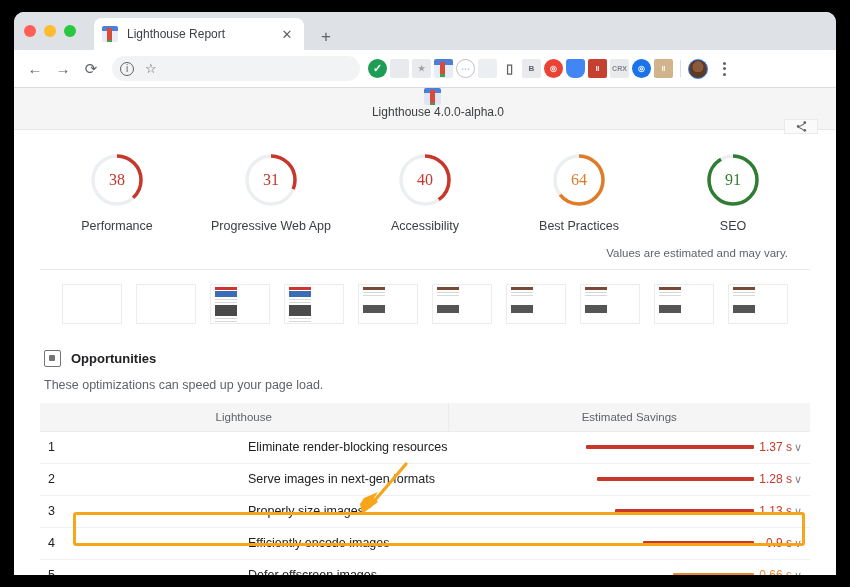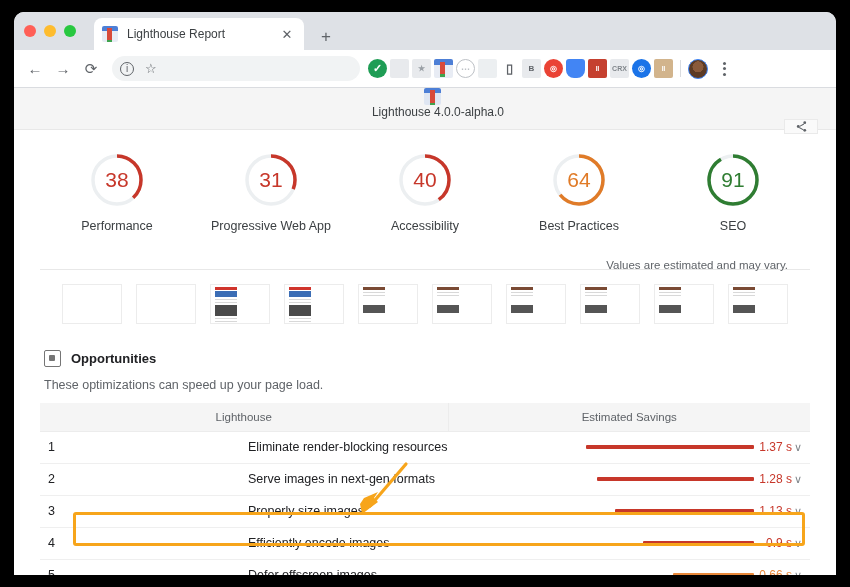--- a/index.html
+++ b/index.html
@@ -177,27 +177,28 @@
 
   .gauges {
     display: flex; padding: 22px 0 14px;
   }
   .gauge { flex: 1; display: flex; flex-direction: column; align-items: center; }
   .gauge-ring { width: 56px; height: 56px; position: relative; }
   .gauge-ring svg { display: block; transform: rotate(-90deg); }
   .gauge-score {
     position: absolute; inset: 0;
     display: flex; align-items: center; justify-content: center;
-    font-size: 21px;
+    font-size: 16px;
+    font-family: Liberation Serif, serif;
   }
   .gauge-label { margin-top: 11px; font-size: 12.5px; color: #3c4043; white-space: nowrap; }
 
   .estimate-row { position: relative; height: 18px; }
   .estimate-note {
-    position: absolute; right: 22px; top: 12px;
+    position: absolute; right: 22px; top: 0;
     font-size: 11.5px; color: #5f6368;
   }
   .hr { height: 1px; background: #e8e8e8; margin: 4px 0 0; }
 
   .filmstrip {
     display: flex; justify-content: space-between;
     padding: 14px 22px 16px 22px;
   }
   .frame {
     width: 60px; height: 40px;

